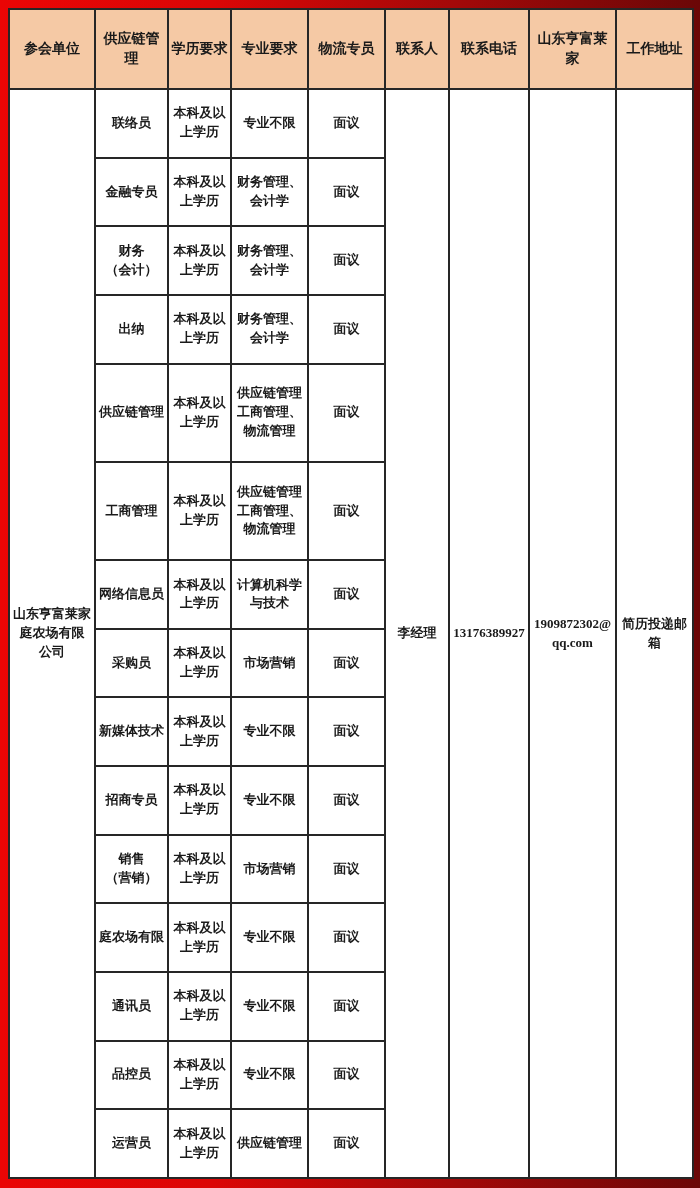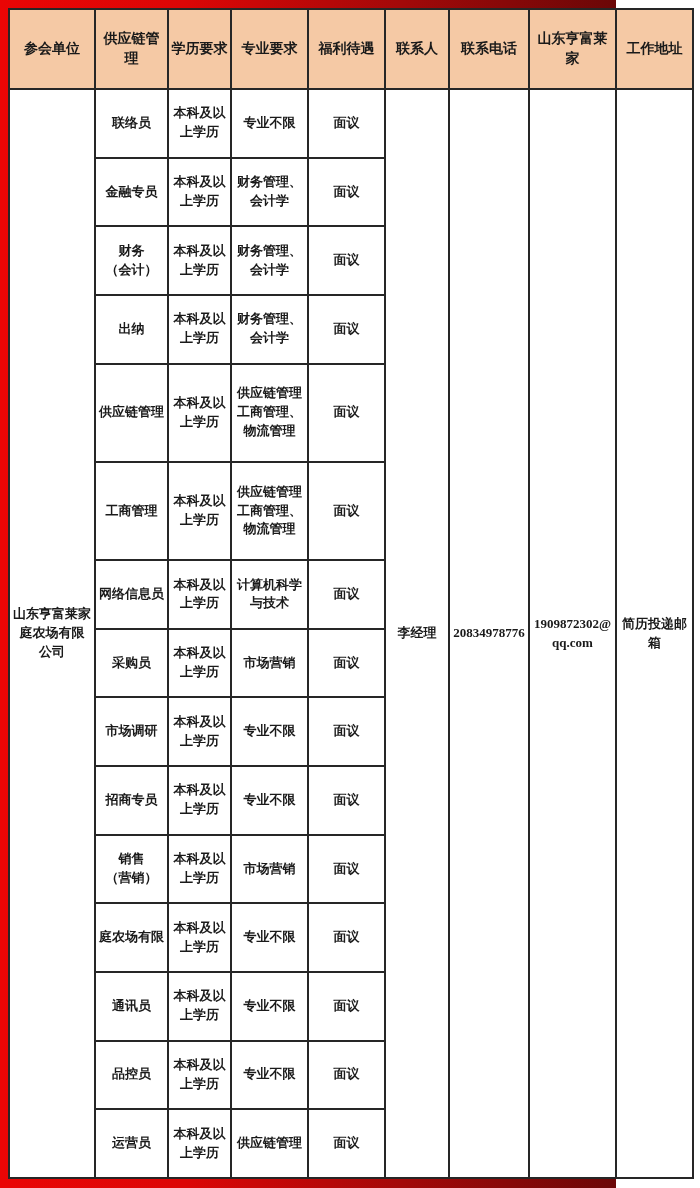--- a/index.html
+++ b/index.html
@@ -2,21 +2,21 @@
 <html><head>
 <meta charset="utf-8">
 <style>
   html, body { margin: 0; padding: 0; }
   body {
     width: 700px; height: 1188px;
     font-family: "Liberation Serif", "DejaVu Serif", serif;
   }
   .frame {
     box-sizing: border-box;
-    width: 616px; height: 1188px;
+    width: 700px; height: 1188px;
     padding: 8px 9px 9px 8px;
     background: linear-gradient(to right, #ea0505 0%, #dc0606 30%, #a30909 65%, #6b0707 100%);
   }
   table.grid {
     width: 100%; height: 100%;
     border-collapse: collapse;
     table-layout: fixed;
     background: #ffffff;
   }
   .grid th, .grid td {
@@ -54,39 +54,39 @@
       <col style="width:80px">
         <col style="width:87px">
         <col style="width:77px">
     </colgroup>
     <thead>
       <tr>
         <th>参会单位</th>
         <th>供应链管理</th>
         <th>学历要求</th>
         <th>专业要求</th>
-        <th>福利待遇</th>
+        <th>物流专员</th>
         <th>联系人</th>
         <th>联系电话</th>
         <th>山东亨富莱家</th>
         <th>工作地址</th>
       </tr>
     </thead>
     <tbody>
         <tr>
           <td rowspan="15">山东亨富莱家
 庭农场有限
 公司</td>
           <td>联络员</td>
           <td>本科及以
 上学历</td>
           <td>专业不限</td>
           <td>面议</td>
           <td rowspan="15">李经理</td>
-          <td rowspan="15">20834978776</td>
+          <td rowspan="15">13176389927</td>
           <td rowspan="15">1909872302@
 qq.com</td>
           <td rowspan="15">简历投递邮箱</td>
         </tr>
         <tr>
           <td>金融专员</td>
           <td>本科及以
 上学历</td>
           <td>财务管理、
 会计学</td>
@@ -136,21 +136,21 @@
           <td>面议</td>
         </tr>
         <tr>
           <td>采购员</td>
           <td>本科及以
 上学历</td>
           <td>市场营销</td>
           <td>面议</td>
         </tr>
         <tr>
-          <td>市场调研</td>
+          <td>新媒体技术</td>
           <td>本科及以
 上学历</td>
           <td>专业不限</td>
           <td>面议</td>
         </tr>
         <tr>
           <td>招商专员</td>
           <td>本科及以
 上学历</td>
           <td>专业不限</td>

